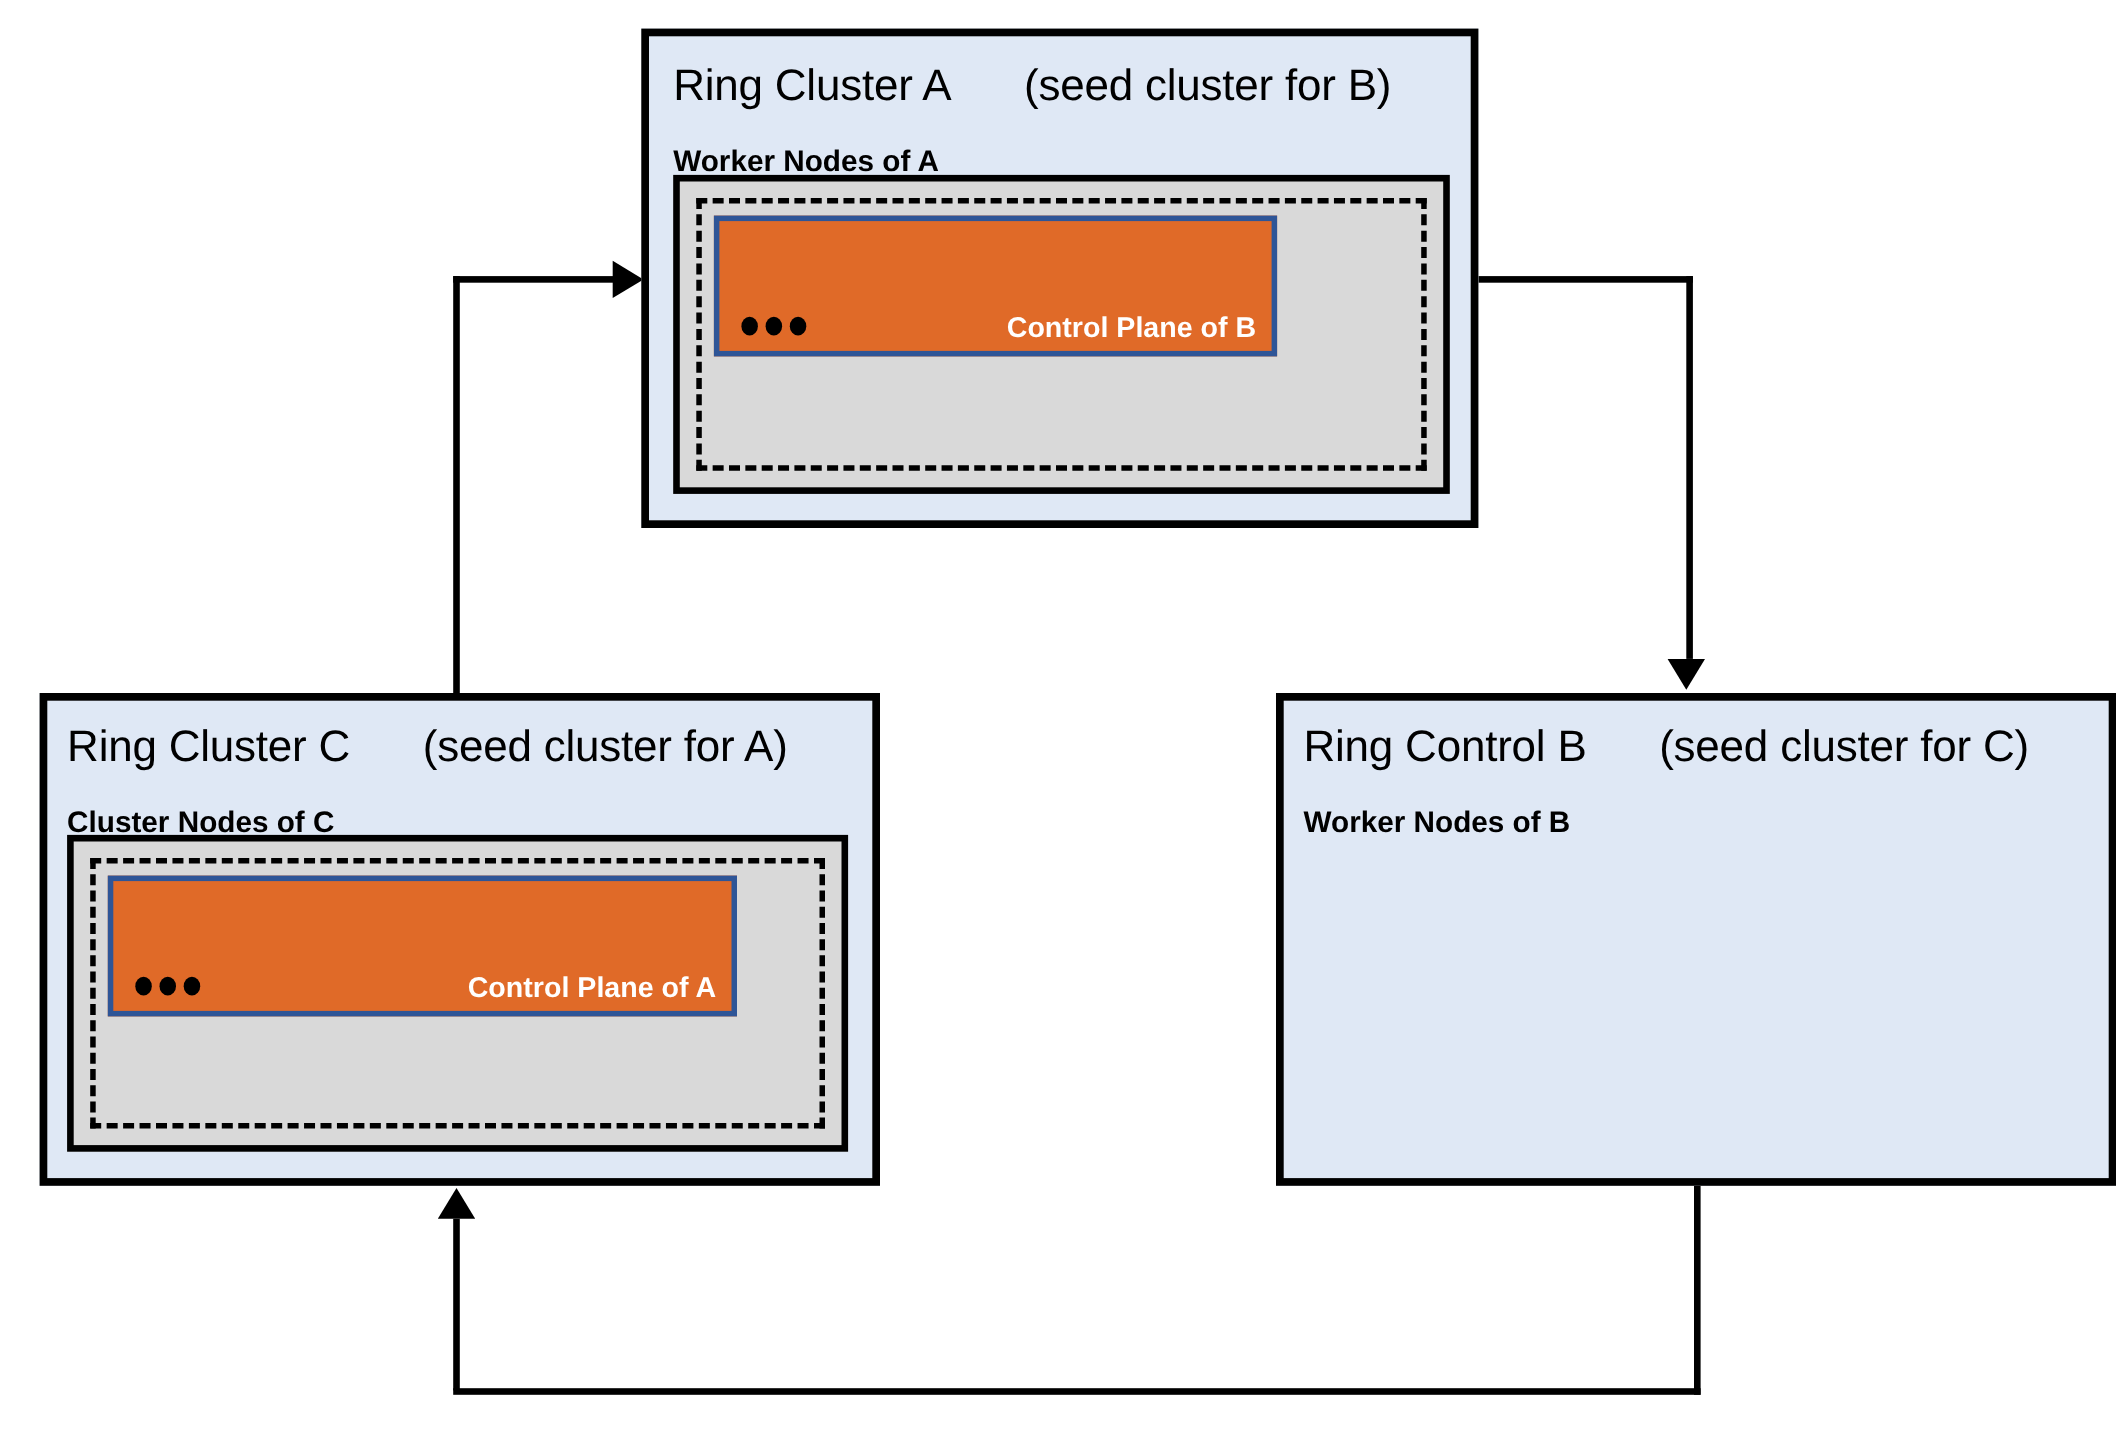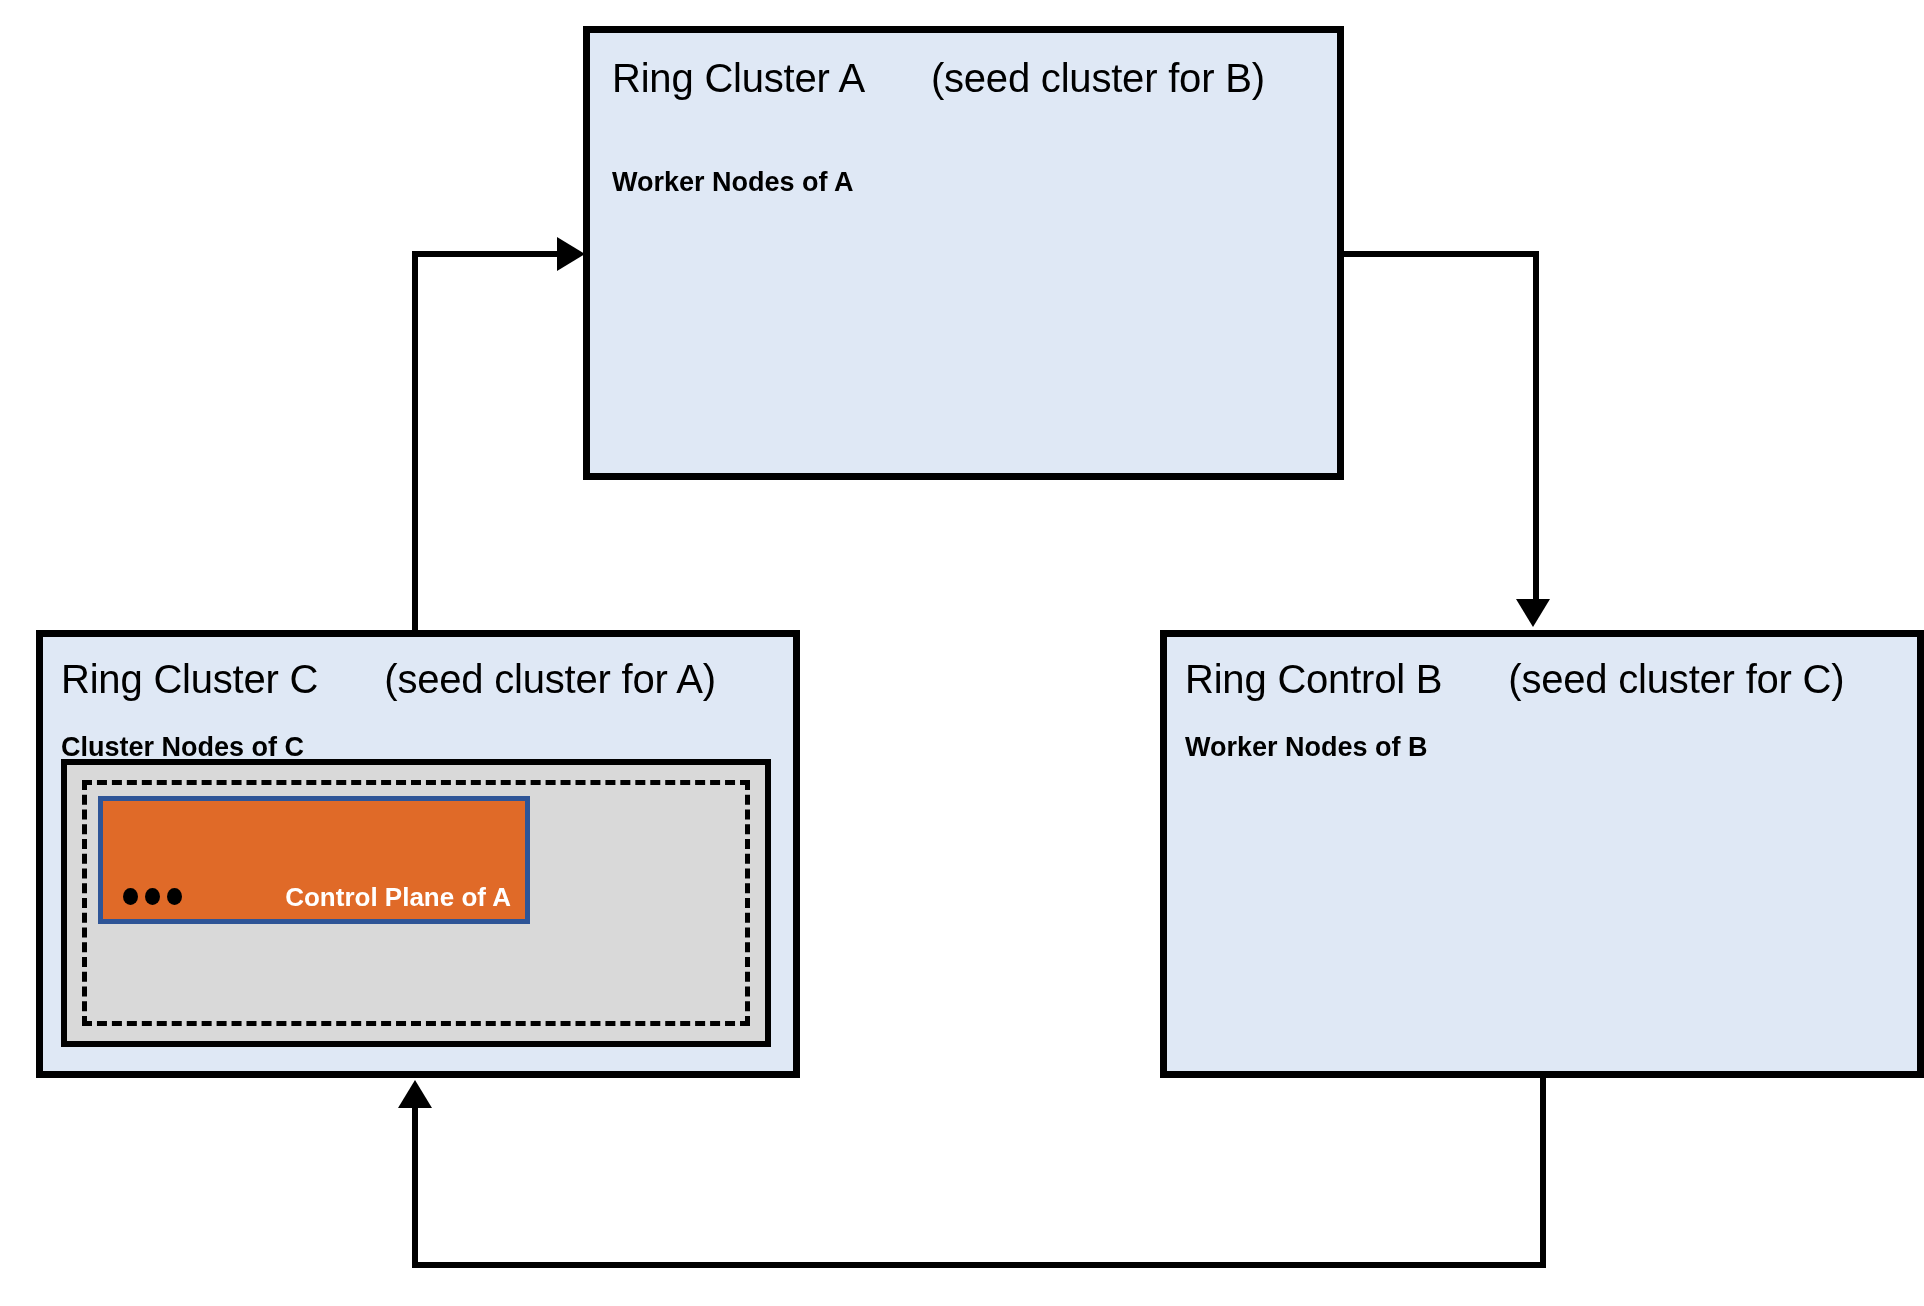--- a/index.html
+++ b/index.html
@@ -46,33 +46,45 @@
   <div class="arrow arrow-up" style="left:398px; top:1080px;"></div>
 
   <div class="seg-v" style="left:412px; top:251px; height:381px;"></div>
   <div class="seg-h" style="left:412px; top:251px; width:148px;"></div>
   <div class="arrow arrow-right" style="left:557px; top:237px;"></div>
 
   <div class="cluster" style="left:583px; top:26px; width:761px; height:454px;">
     <div class="cluster-title" style="left:22px; top:25px;">
       <span>Ring Cluster A</span><span class="suffix">(seed cluster for B)</span>
     </div>
-    <div class="worker-label" style="left:22px; top:100px;margin-top:36px;">Worker Nodes of A</div>
+    <div class="worker-label" style="left:22px; top:100px;">Worker Nodes of A</div>
 
+    <div class="node-outer" style="left:22px; top:126px; width:706px; height:290px;">
+      <div class="node-dashed" style="left:15px; top:15px; right:15px; bottom:15px;">
+        <div class="control-plane" style="left:11px; top:11px; width:512px; height:128px;">
+          <div class="dots">
+            <i></i>
+              <i></i>
+              <i></i>
+          </div>
+          <div class="cp-label">Control Plane of B</div>
+        </div>
+      </div>
+    </div>
   </div>
 
   <div class="cluster" style="left:36px; top:630px; width:764px; height:448px;text-align:right;">
     <div class="cluster-title" style="left:18px; top:22px;">
       <span>Ring Cluster C</span><span class="suffix">(seed cluster for A)</span>
     </div>
     <div class="worker-label" style="left:18px; top:97px;">Cluster Nodes of C</div>
 
     <div class="node-outer" style="left:18px; top:122px; width:710px; height:288px;">
       <div class="node-dashed" style="left:15px; top:15px; right:15px; bottom:15px;">
-        <div class="control-plane" style="left:11px; top:11px; width:432px; height:128px;">
+        <div class="control-plane" style="left:11px; top:11px; width:572px; height:128px;">
           <div class="dots">
             <i></i>
               <i></i>
               <i></i>
           </div>
           <div class="cp-label">Control Plane of A</div>
         </div>
       </div>
     </div>
   </div>

